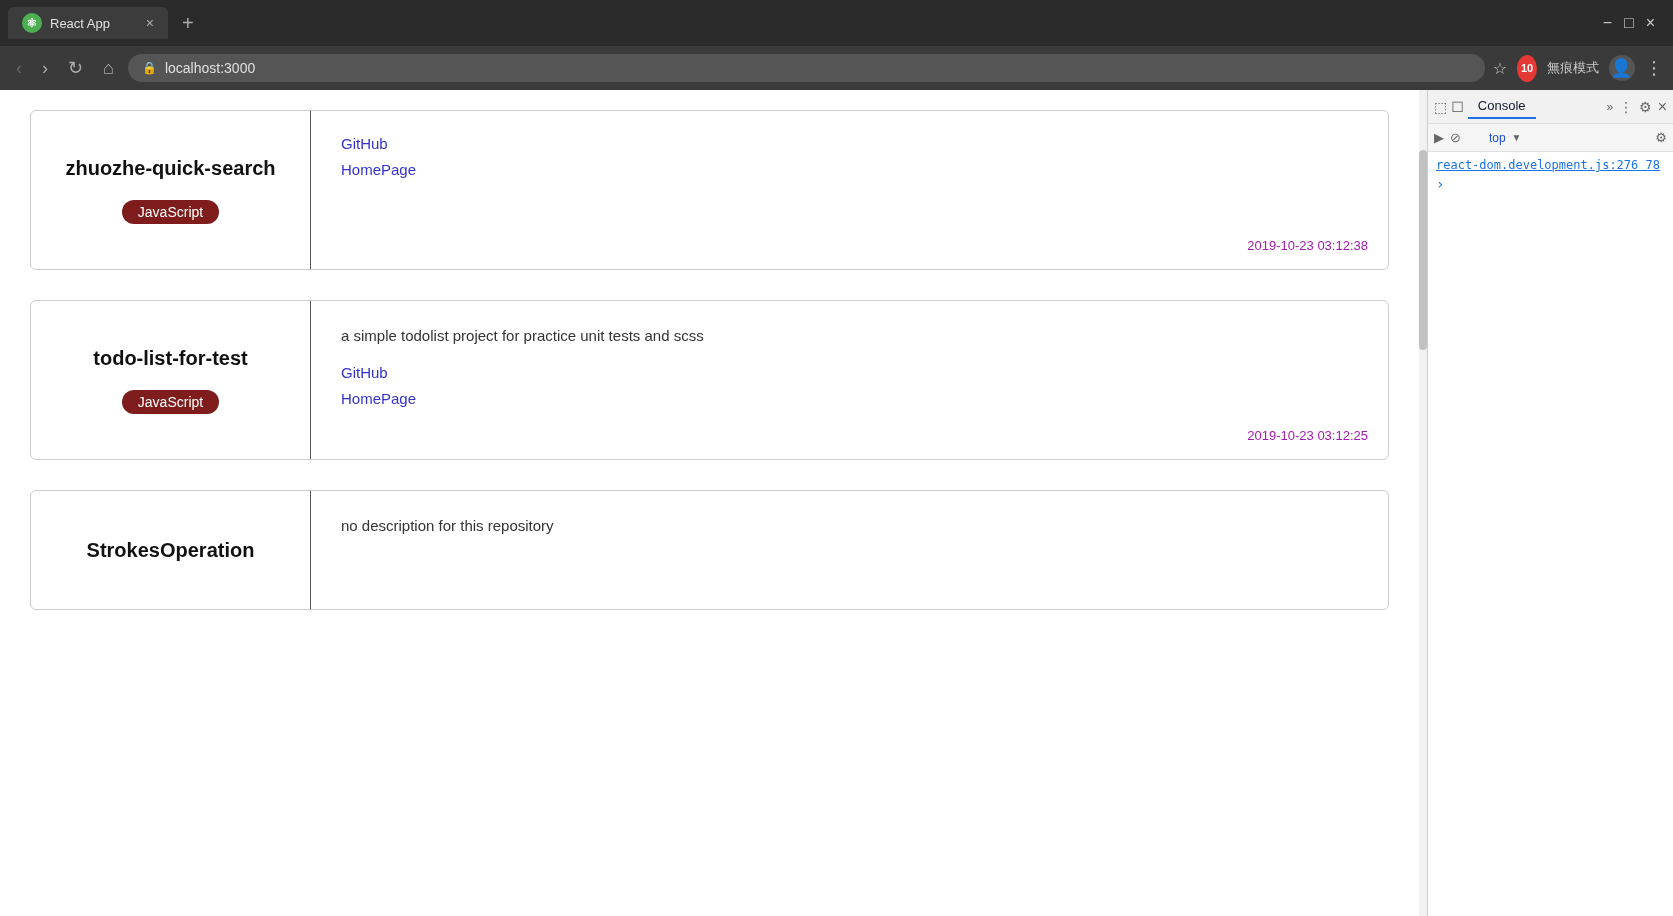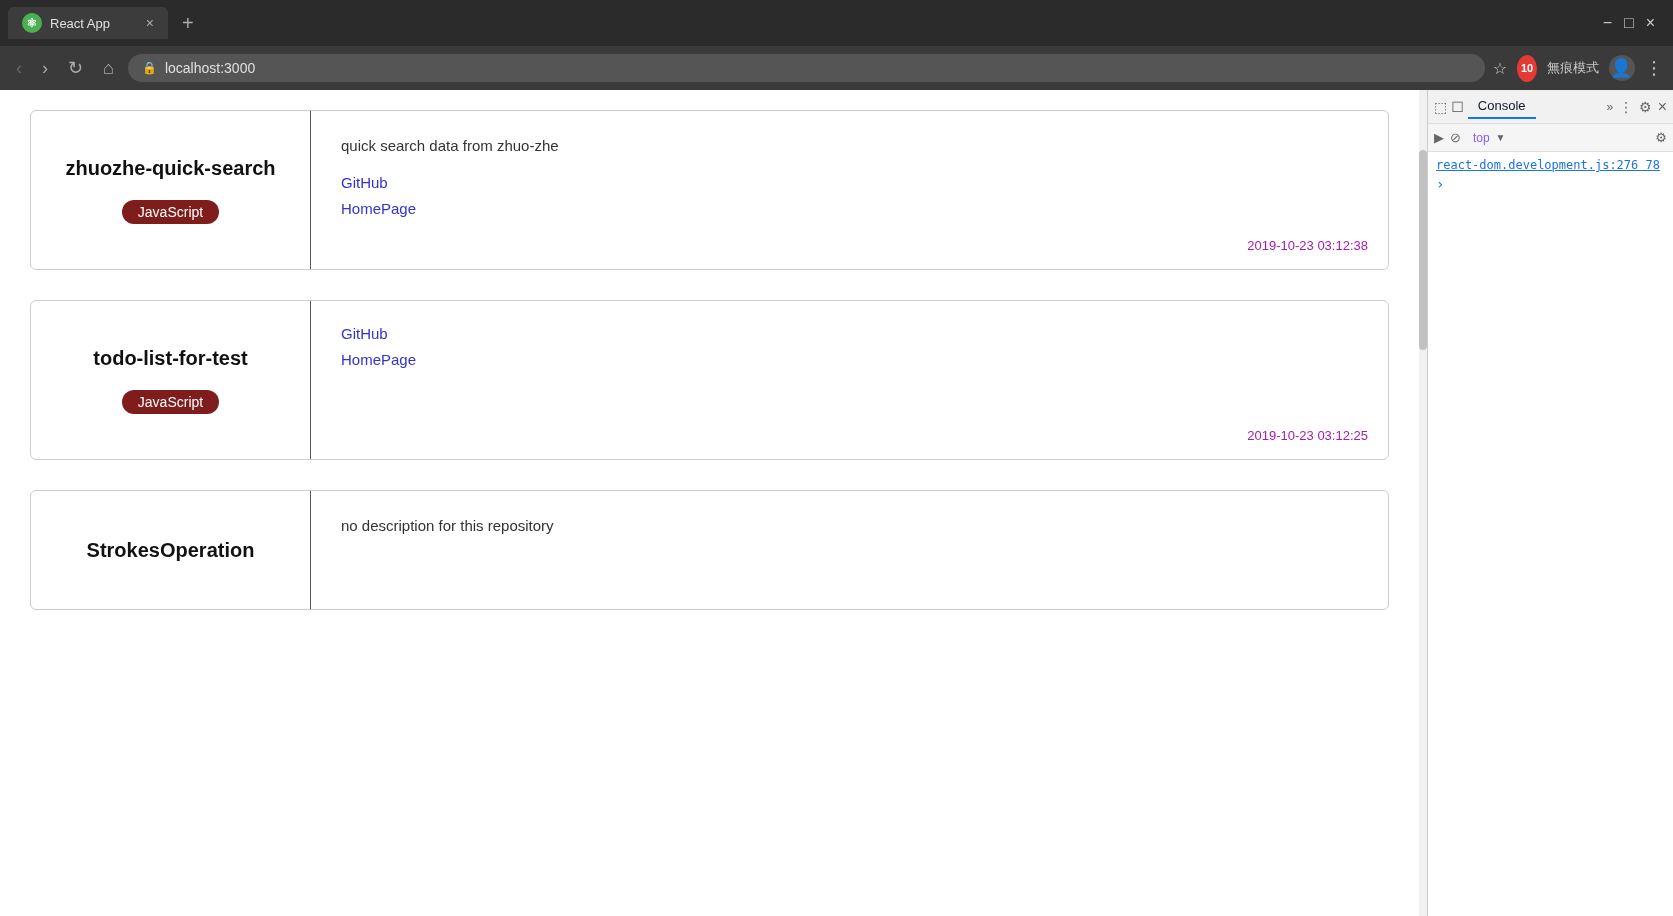--- a/index.html
+++ b/index.html
@@ -324,37 +324,37 @@
 
   <div class="page-content">
 
     <div class="repo-card">
       <div class="repo-left">
         <span class="repo-name">zhuozhe-quick-search</span>
         <span class="repo-badge">JavaScript</span>
       </div>
       <div class="repo-right">
         <div>
-          <p class="repo-description">quick search data from zhuo-zhe</p>
           <div class="repo-links">
             <a class="repo-link" href="#">GitHub</a>
             <a class="repo-link" href="#">HomePage</a>
           </div>
         </div>
         <span class="repo-timestamp">2019-10-23 03:12:38</span>
       </div>
     </div>
 
     <div class="repo-card">
       <div class="repo-left">
         <span class="repo-name">todo-list-for-test</span>
         <span class="repo-badge">JavaScript</span>
       </div>
       <div class="repo-right">
         <div>
+          <p class="repo-description">a simple todolist project for practice unit tests and scss</p>
           <div class="repo-links">
             <a class="repo-link" href="#">GitHub</a>
             <a class="repo-link" href="#">HomePage</a>
           </div>
         </div>
         <span class="repo-timestamp">2019-10-23 03:12:25</span>
       </div>
     </div>
 
     <div class="repo-card repo-card-partial">
@@ -380,21 +380,21 @@
       <div class="devtools-icons">
         <span style="cursor:pointer;color:#666;">»</span>
         <span style="cursor:pointer;color:#666;font-size:14px;">⋮</span>
         <span style="cursor:pointer;color:#666;font-size:14px;">⚙</span>
         <span style="cursor:pointer;color:#666;font-size:16px;">×</span>
       </div>
     </div>
     <div class="devtools-sub-toolbar">
       <span class="devtools-sub-icon">▶</span>
       <span class="devtools-sub-icon">⊘</span>
-      <span style="font-size:12px;color:#8b5cf6;margin-left:6px;">top</span>
+      <span style="font-size:12px;color:#1d4ed8;margin-left:22px;">top</span>
       <span style="font-size:10px;color:#666;cursor:pointer;">▼</span>
       <span style="margin-left:auto;font-size:13px;color:#666;cursor:pointer;">⚙</span>
     </div>
     <div class="devtools-content">
       <a class="devtools-file-link" href="#">react-dom.development.js:276 78</a>
       <span class="devtools-caret">›</span>
     </div>
   </div>
 
 </div>

